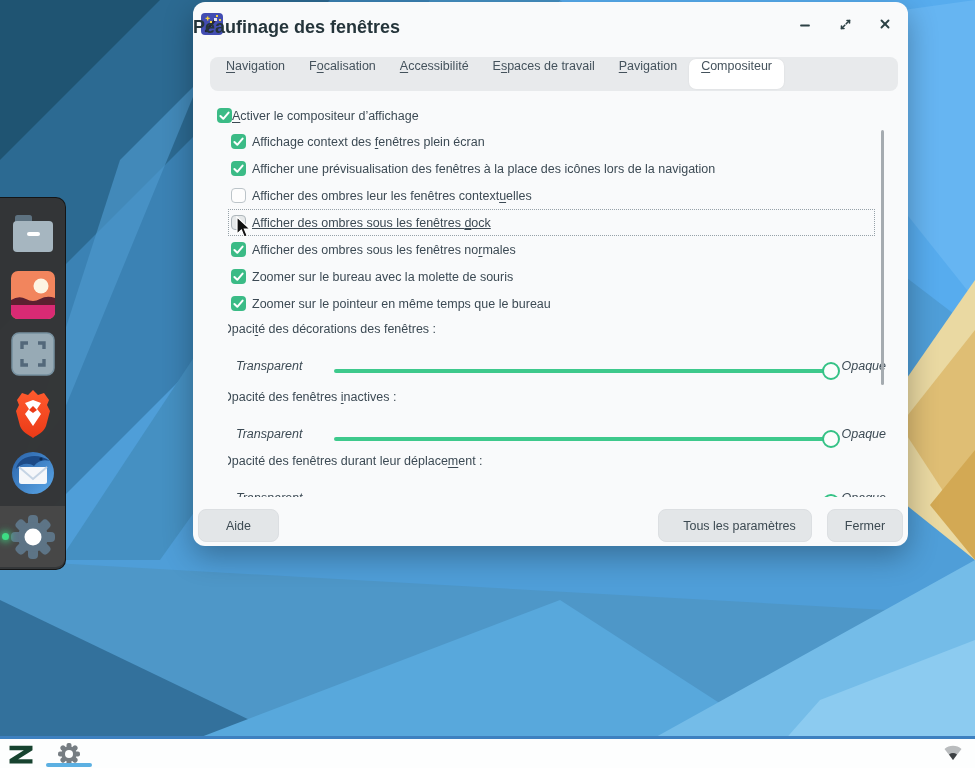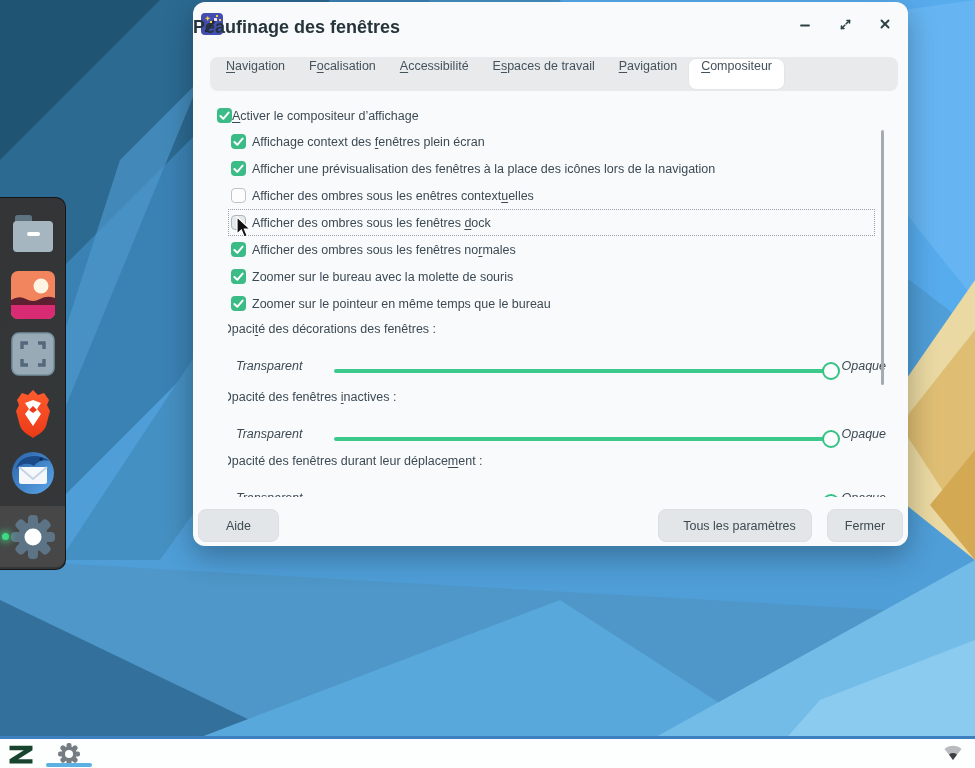--- a/index.html
+++ b/index.html
@@ -33,21 +33,21 @@
             border-radius:8px;display:flex;align-items:center;padding:0 4px;}
   .tab{height:30px;display:flex;align-items:flex-start;padding:0 12px;border-radius:7px;
        color:#44525c;white-space:nowrap;}
   .tab.active{background:#ffffff;box-shadow:0 0 2px rgba(0,0,0,.08);}
   .mn{text-decoration:underline;text-underline-offset:2px;}
 
   .row1{position:absolute;left:24px;top:100px;height:27px;display:flex;align-items:center;gap:0;}
 
   .scroll-area{position:absolute;left:35px;top:126px;width:658px;height:369px;overflow:hidden;}
   .cb-row{height:27px;display:flex;align-items:center;gap:6px;padding-left:3px;}
-  .cb-row.focused{outline:1px dotted #96a1a8;outline-offset:-1px;margin-right:11px;}
+  .cb-row.focused{outline:1px dotted #96a1a8;outline-offset:-1px;margin-right:11px;text-decoration:underline;}
   .checkbox{width:15px;height:15px;border-radius:4px;flex:0 0 auto;position:relative;}
   .checkbox.on{background:#3bbb86;}
   .checkbox.off{background:#fdfdfd;border:1.5px solid #bcc4c9;}
   .checkbox.hov{background:#e6e9ea;border:1.5px solid #aeb6bb;}
 
   .sec-label{height:20px;display:flex;align-items:center;margin-left:-6px;margin-top:2px;}
   .sec-label.l1{margin-top:2px;} .sec-label.l2{margin-top:14px;} .sec-label.l3{margin-top:10px;}
   .slider-row{height:28px;margin-top:6px;display:flex;align-items:flex-end;padding-left:8px;}
   .sl-label{font-style:italic;color:#3c4a54;flex:0 0 auto;}
   .sl-label.min{width:92px;}
@@ -264,21 +264,21 @@
         <span class="checkbox on">
           <svg width="15" height="15" viewBox="0 0 15 15">
               <polyline points="3.4,8 6.3,10.8 11.6,4.6" fill="none" stroke="#fff" stroke-width="2" stroke-linecap="round" stroke-linejoin="round"></polyline>
             </svg>
         </span>
         <span><span>Afficher une prévisualisation des fenêtres à la place des icônes lors de la navigation</span><span class="mn"></span><span></span></span>
       </div>
 
       <div class="cb-row">
         <span class="checkbox off"></span>
-        <span><span>Afficher des ombres sous les enêtres context</span><span class="mn">u</span><span>elles</span></span>
+        <span><span>Afficher des ombres leur les fenêtres context</span><span class="mn">u</span><span>elles</span></span>
       </div>
 
       <div class="cb-row focused">
         <span class="checkbox hov"></span>
         <span><span>Afficher des ombres sous les fenêtres </span><span class="mn">d</span><span>ock</span></span>
       </div>
 
       <div class="cb-row">
         <span class="checkbox on">
           <svg width="15" height="15" viewBox="0 0 15 15">

